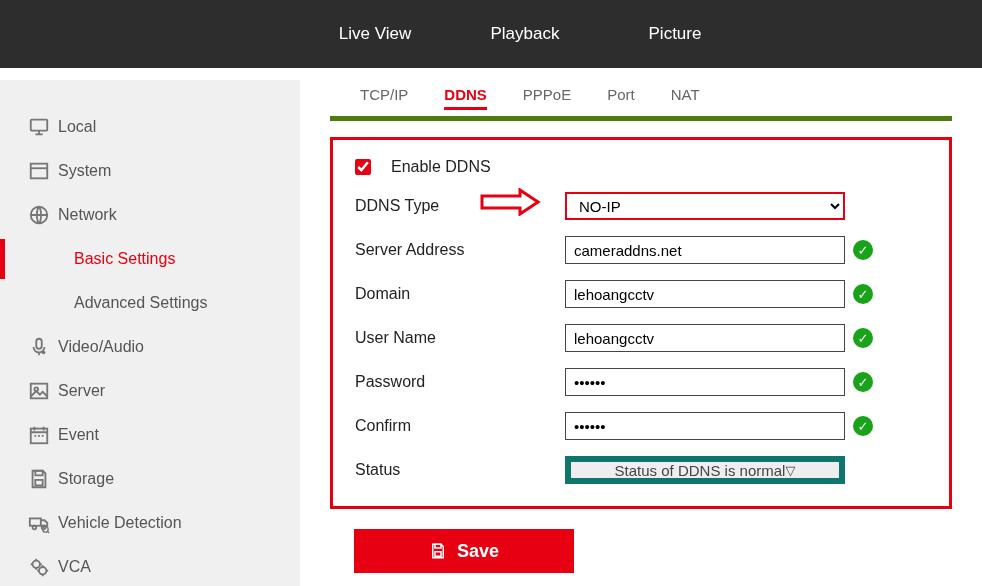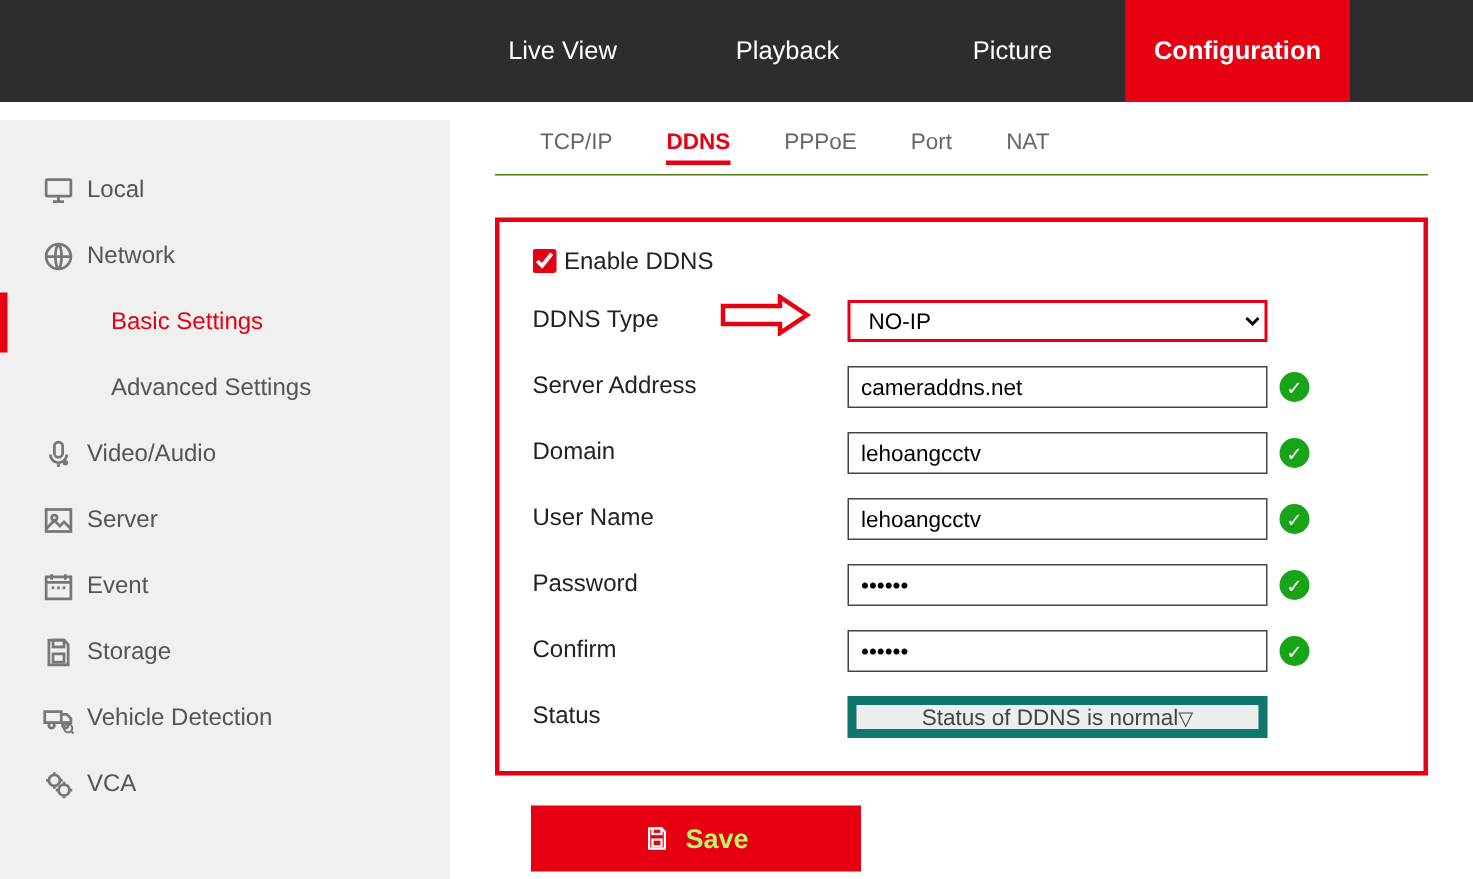--- a/index.html
+++ b/index.html
@@ -36,38 +36,38 @@
   .sb-item .icon { width: 30px; display: flex; align-items: center; justify-content: flex-start; color: #777; }
   .sb-item.sub { padding-left: 46px; font-size: 16px; }
   .sb-item.active { color: #e60012; font-weight: normal; }
   .sb-item.active::before {
     content: ""; position: absolute; left: -28px; top: 2px; bottom: 2px;
     width: 5px; background: #e60012;
   }
   .sb-item svg { width: 22px; height: 22px; }
 
   
-  .tabs { display: flex; gap: 36px; border-bottom: 1px solid #4d7c0f; padding-bottom: 6px; margin-bottom: 28px; padding-left: 30px; }
+  .tabs { display: flex; gap: 36px; border-bottom: 5px solid #4d7c0f; padding-bottom: 6px; margin-bottom: 16px; padding-left: 30px; }
   .tab { color: #666; font-size: 15px; cursor: pointer; padding-bottom: 4px; }
   .tab.active { color: #e60012; font-weight: bold; border-bottom: 3px solid #e60012; }
 
   
   .form-panel {
     border: 3px solid #e60012;
     padding: 18px 22px 22px 22px;
     position: relative;
   }
   .form-row {
     display: flex; align-items: center;
     margin-bottom: 16px;
   }
   .form-row .label {
     flex: 0 0 210px;
     font-size: 16px; color: #222;
-    display: flex; align-items: flex-start; gap: 5px;
+    display: flex; align-items: center; gap: 20px;
   }
   .form-row input[type="checkbox"] {
     width: 16px; height: 16px; accent-color: #e60012; cursor: pointer;
   }
   .form-row .field { flex: 0 0 300px; display: flex; align-items: center; }
   .form-row .field input, .form-row .field select, .form-row .field .fake-select {
     width: 280px; height: 28px; padding: 2px 8px;
     border: 1px solid #444; font-size: 15px; background:#fff;
   }
   .form-row .field .fake-select {
@@ -87,54 +87,62 @@
     position: absolute;
     top: 48px; left: 147px;
     width: 62px; height: 28px;
     pointer-events: none;
   }
 
   
   .save-btn {
     margin-top: 20px; margin-left: 24px;
     width: 220px; height: 44px;
-    background: #e60012; color: #bef264;
+    background: #e60012; color: #ffffff;
     border: none; font-size: 18px; font-weight: bold;
     display: flex; align-items: center; justify-content: center; gap: 10px;
     cursor: pointer;
   }
   .save-btn svg { width: 18px; height: 18px; }
 
   .chev { font-size: 13px; }
 </style>
 </head>
 <body>
 
 <div class="topnav">
   <div class="spacer"></div>
   <div class="nav-item">Live View</div>
   <div class="nav-item">Playback</div>
   <div class="nav-item">Picture</div>
-  <div class="nav-item active">Configuration</div>
 </div>
 
 <div class="main">
 
   <div class="sidebar">
 
     <div class="sb-item">
       <span class="icon">
         <svg viewBox="0 0 24 24" fill="none" stroke="#777" stroke-width="2">
             <rect x="3" y="4" width="18" height="12" rx="1"></rect>
             <path d="M8 20h8M12 16v4"></path>
           </svg>
       </span>
       <span>Local</span>
     </div>
 
+    <div class="sb-item">
+      <span class="icon">
+        <svg viewBox="0 0 24 24" fill="none" stroke="#777" stroke-width="2">
+            <rect x="3" y="4" width="18" height="16"></rect>
+            <path d="M3 9h18"></path>
+          </svg>
+      </span>
+      <span>System</span>
+    </div>
 
     <div class="sb-item">
       <span class="icon">
         <svg viewBox="0 0 24 24" fill="none" stroke="#777" stroke-width="2">
             <circle cx="12" cy="12" r="9"></circle>
             <path d="M3 12h18M12 3c3 3 3 15 0 18M12 3c-3 3-3 15 0 18"></path>
           </svg>
       </span>
       <span>Network</span>
     </div>

